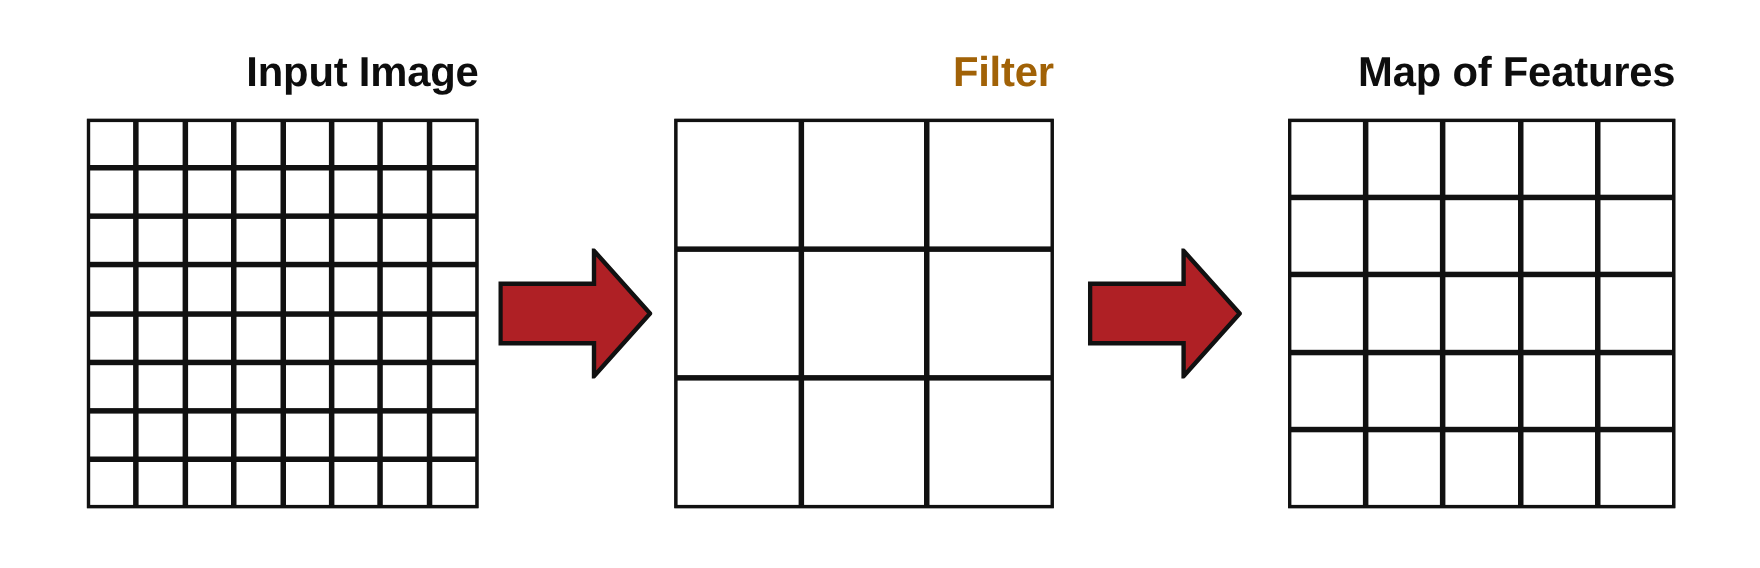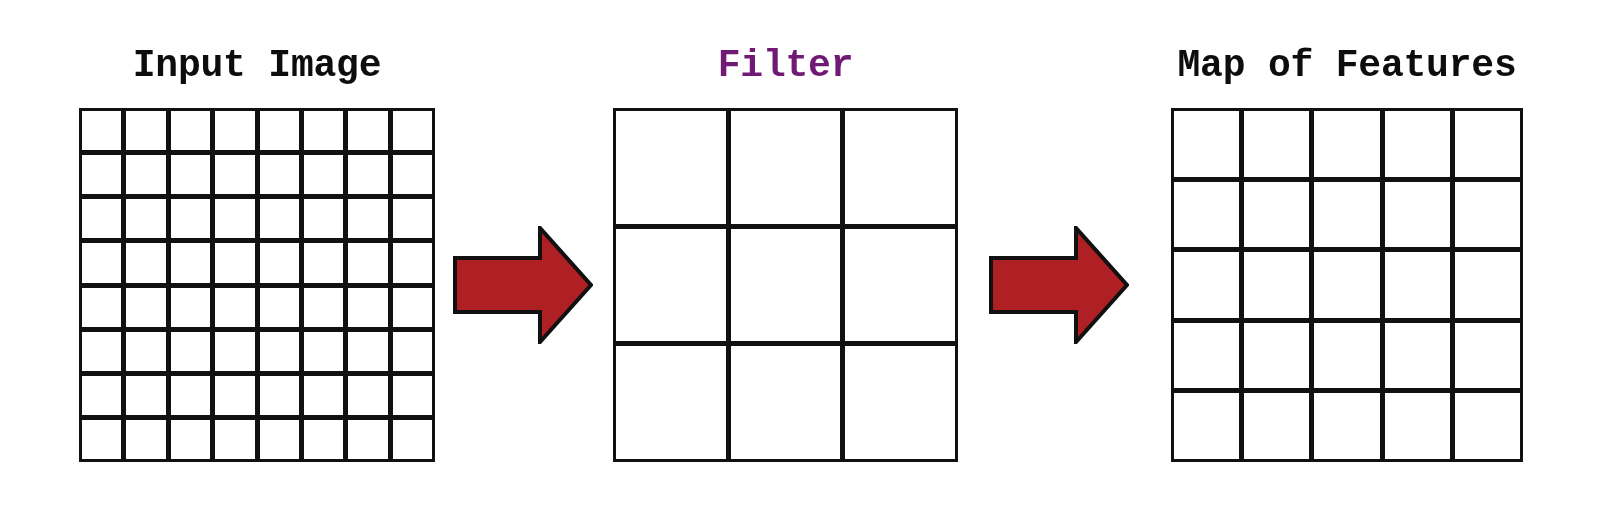--- a/index.html
+++ b/index.html
@@ -24,28 +24,28 @@
   
   .stage {
     position: absolute;
     top: 0;
   }
   .stage-title {
     position: absolute;
     top: 44px;
     left: 0;
     width: 100%;
-    text-align: center;
+    text-align: right;
     font-size: 38px;
     font-weight: 700;
     line-height: 44px;
     letter-spacing: -0.2px;
     color: #0d0d0d;
     white-space: nowrap;
-    font-family: Liberation Mono, monospace;
+    font-family: Liberation Sans, sans-serif;
   }
 
   
   .grid {
     position: absolute;
     display: grid;
     background: #111111;
     border: 3px solid #111111;
     box-sizing: border-box;
     gap: 5px;
@@ -182,21 +182,21 @@
       <div class="grid-cell" style="background: rgb(255, 255, 255);"></div>
     </div>
 
   <div class="arrow" id="arrow-1">
     <svg viewBox="0 0 140 118" preserveAspectRatio="none" aria-hidden="true">
       <polygon points="2,32 87,32 87,2 138,59 87,116 87,86 2,86" fill="#AF2025" stroke="#111111" stroke-width="4" stroke-linejoin="miter"></polygon>
     </svg>
   </div>
 
   <div class="stage" id="stage-filter">
-    <div class="stage-title" style="color: #701a75;">Filter</div>
+    <div class="stage-title" style="color: #a16207;">Filter</div>
   </div>
   <div class="grid" id="grid-filter" style="background: rgb(17, 17, 17); border-color: rgb(17, 17, 17);">
       <div class="grid-cell" style="background: rgb(255, 255, 255);"></div>
       <div class="grid-cell" style="background: rgb(255, 255, 255);"></div>
       <div class="grid-cell" style="background: rgb(255, 255, 255);"></div>
       <div class="grid-cell" style="background: rgb(255, 255, 255);"></div>
       <div class="grid-cell" style="background: rgb(255, 255, 255);"></div>
       <div class="grid-cell" style="background: rgb(255, 255, 255);"></div>
       <div class="grid-cell" style="background: rgb(255, 255, 255);"></div>
       <div class="grid-cell" style="background: rgb(255, 255, 255);"></div>

